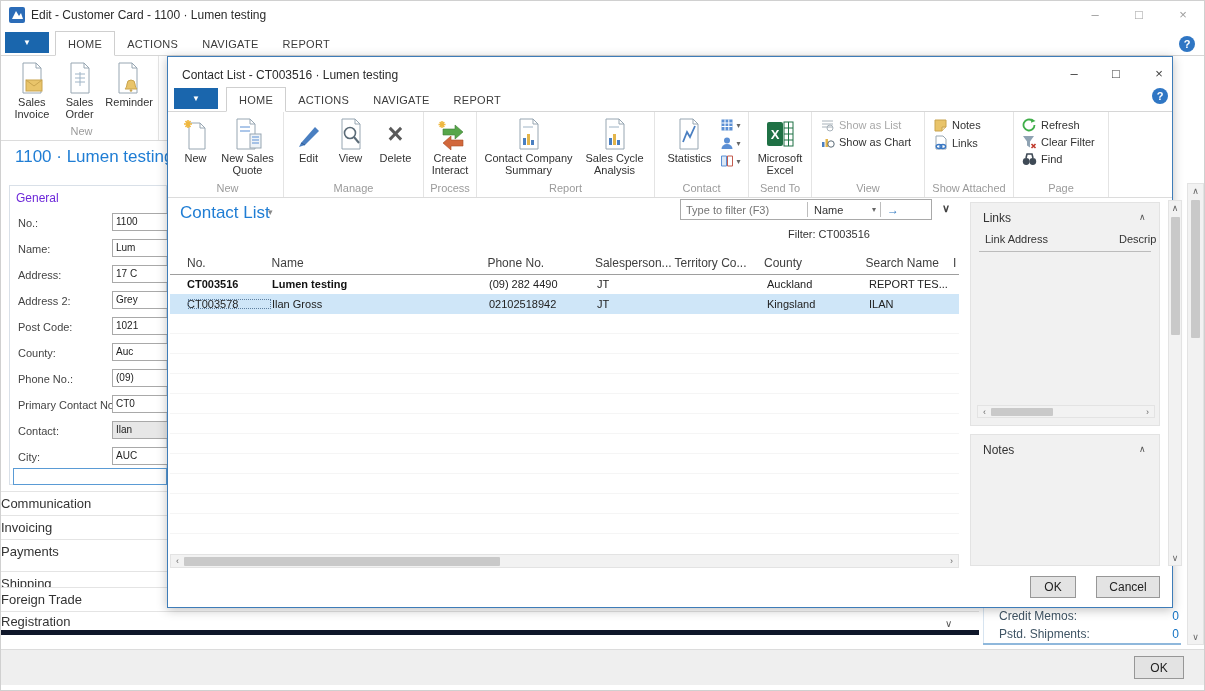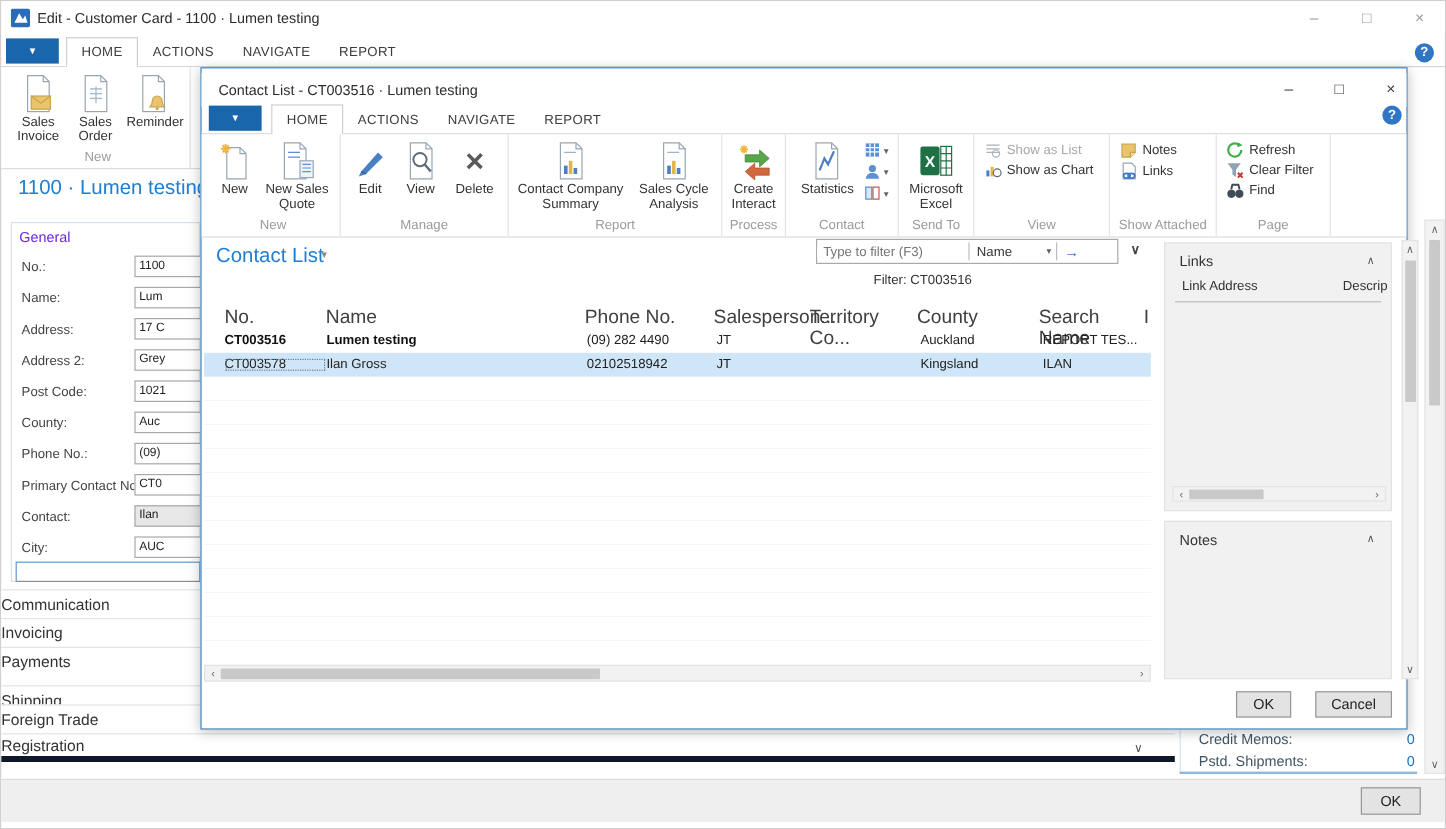--- a/index.html
+++ b/index.html
@@ -27,21 +27,21 @@
   .rsm.dim{color:#a8a8a8}
   .minicol{display:flex;flex-direction:column;gap:4px;padding:4px 0 0 4px}
   .minicol .mi{display:flex;align-items:center;gap:2px;font-size:8px;color:#666}
   
   #dialog{left:166px;top:55px;width:1006px;height:552px;background:#fff;border:1px solid #3e7cb8;box-shadow:0 2px 10px rgba(0,0,0,.25)}
   .list-title{font-size:17px;color:#1f7dd4;white-space:nowrap}
   .filterbox{display:flex;align-items:center;border:1px solid #a9a9a9;background:#fff;height:21px;font-size:11px}
   .filterbox input{border:0;outline:none;font-size:11px;font-family:"Liberation Sans",sans-serif;padding:0 5px;width:126px;color:#333}
   .fdiv{width:1px;height:15px;background:#bdbdbd}
   
-  .thead{display:flex;font-size:16px;color:#404040;padding-left:17px}
+  .thead{display:flex;font-size:12px;color:#404040;padding-left:17px}
   .trow{display:flex;font-size:11px;color:#222;align-items:center;height:20px;padding-left:17px}
   .c1{width:85px}.c2{width:217px}.c3{width:108px}.c4{width:80px}.c5{width:90px}.c6{width:102px}.c7{width:88px}.c8{width:6px;overflow:hidden}
   .trow.b .c1,.trow.b .c2{font-weight:bold;color:#111}
   .trow.sel{background:#cfe6f8}
   .trow.sel .c1{outline:1px dotted #5e7e9e;outline-offset:-2px}
   
   .panel{background:#f1f1f1;border:1px solid #e3e3e3}
   .ptitle{font-size:12px;color:#333}
   .pchev{font-size:9px;color:#555}
   .pcols{font-size:11px;color:#333;white-space:nowrap}
@@ -296,20 +296,36 @@
             <span>View</span>
           </div>
           <div class="rbtn" style="width:48px">
             <span class="ric" style="font-size:27px;color:#5a5a5a;font-weight:bold;line-height:30px">×</span>
             <span>Delete</span>
           </div>
         </div>
         <div class="glabel">Manage</div>
       </div>
 
+      <div class="rgroup" style="width:53px">
+        <div class="items">
+          <div class="rbtn" style="width:50px">
+            <span class="ric">
+              <svg width="30" height="32">
+                  <path d="M7 3 v7 M3.5 6.5 h7 M4.7 4 l4.6 5 M9.3 4 l-4.6 5" stroke="#efb73e" stroke-width="1.5"></path>
+                  <path d="M8 15 h12 v-4 l8 7 -8 7 v-4 h-12 z" fill="#57a64a" stroke="#3f7d36" stroke-width=".6" transform="translate(0,-4)"></path>
+                  <path d="M28 24 h-12 v-4 l-8 7 8 7 v-4 h12 z" fill="#d2683c" stroke="#a84e27" stroke-width=".6" transform="translate(0,-2)"></path>
+                </svg>
+            </span>
+            <span>Create Interact</span>
+          </div>
+        </div>
+        <div class="glabel">Process</div>
+      </div>
+
       <div class="rgroup" style="width:178px">
         <div class="items">
           <div class="rbtn" style="width:98px">
             <span class="ric">
               <svg width="26" height="32">
                   <path d="M4 1 h13 l5 5 v25 h-18 z" fill="#fff" stroke="#97a6b2"></path>
                   <path d="M17 1 v5 h5" fill="none" stroke="#97a6b2"></path>
                   <path d="M7 9 h10" stroke="#9fb4c6"></path>
                   <rect x="7" y="20" width="3" height="7" fill="#4a7fc1"></rect>
                   <rect x="11" y="16" width="3" height="11" fill="#e3b54a"></rect>
@@ -326,36 +342,20 @@
                   <path d="M7 9 h10" stroke="#9fb4c6"></path>
                   <rect x="7" y="20" width="3" height="7" fill="#4a7fc1"></rect>
                   <rect x="11" y="16" width="3" height="11" fill="#e3b54a"></rect>
                   <rect x="15" y="22" width="3" height="5" fill="#4a7fc1"></rect>
                 </svg>
             </span>
             <span>Sales Cycle Analysis</span>
           </div>
         </div>
         <div class="glabel">Report</div>
-      </div>
-
-      <div class="rgroup" style="width:53px">
-        <div class="items">
-          <div class="rbtn" style="width:50px">
-            <span class="ric">
-              <svg width="30" height="32">
-                  <path d="M7 3 v7 M3.5 6.5 h7 M4.7 4 l4.6 5 M9.3 4 l-4.6 5" stroke="#efb73e" stroke-width="1.5"></path>
-                  <path d="M8 15 h12 v-4 l8 7 -8 7 v-4 h-12 z" fill="#57a64a" stroke="#3f7d36" stroke-width=".6" transform="translate(0,-4)"></path>
-                  <path d="M28 24 h-12 v-4 l-8 7 8 7 v-4 h12 z" fill="#d2683c" stroke="#a84e27" stroke-width=".6" transform="translate(0,-2)"></path>
-                </svg>
-            </span>
-            <span>Create Interact</span>
-          </div>
-        </div>
-        <div class="glabel">Process</div>
       </div>
 
       <div class="rgroup" style="width:94px">
         <div class="items">
           <div class="rbtn" style="width:54px">
             <span class="ric">
               <svg width="26" height="32">
                   <path d="M4 1 h13 l5 5 v25 h-18 z" fill="#fff" stroke="#97a6b2"></path>
                   <path d="M17 1 v5 h5" fill="none" stroke="#97a6b2"></path>
                   <polyline points="7,24 11,14 14,19 19,8" fill="none" stroke="#4a7fc1" stroke-width="1.8"></polyline>
@@ -485,21 +485,21 @@
       <input placeholder="Type to filter (F3)" style="">
       <span class="fdiv"></span>
       <span style="width:72px;padding-left:6px;color:#333;display:flex;justify-content:space-between;align-items:center">
         <span>Name</span>
         <span style="font-size:8px;color:#666;padding-right:4px">▾</span>
       </span>
       <span class="fdiv"></span>
       <span style="width:24px;text-align:center;color:#2e77c0;font-weight:bold;font-size:12px">→</span>
     </div>
     <span class="abs" style="left:774px;top:145px;font-size:11px;color:#444;font-weight:bold">∨</span>
-    <span class="abs" style="left:560px;top:171px;width:202px;text-align:left;font-size:11px;color:#333">Filter: CT003516</span>
+    <span class="abs" style="left:560px;top:171px;width:202px;text-align:center;font-size:11px;color:#333">Filter: CT003516</span>
 
     <div class="abs thead" style="left:2px;top:199px;width:789px;border-bottom:1px solid #9e9e9e;padding-bottom:4px">
       <span class="c1">No.</span>
       <span class="c2">Name</span>
       <span class="c3">Phone No.</span>
       <span class="c4">Salesperson...</span>
       <span class="c5">Territory Co...</span>
       <span class="c6">County</span>
       <span class="c7">Search Name</span>
       <span class="c8">I</span>

